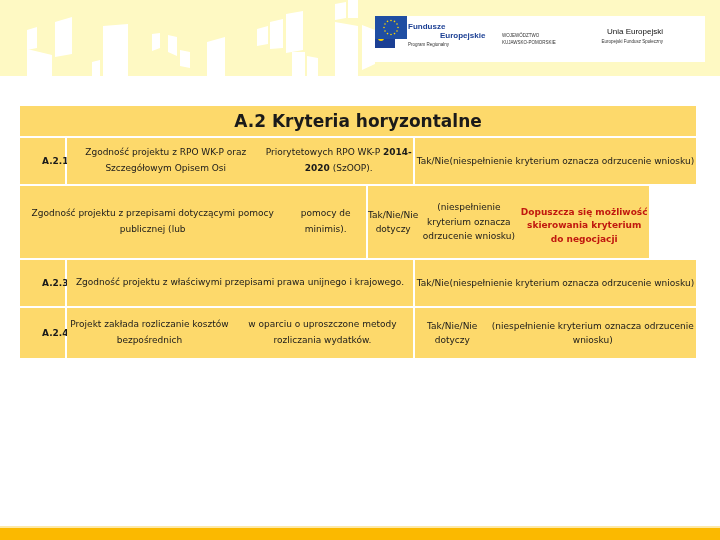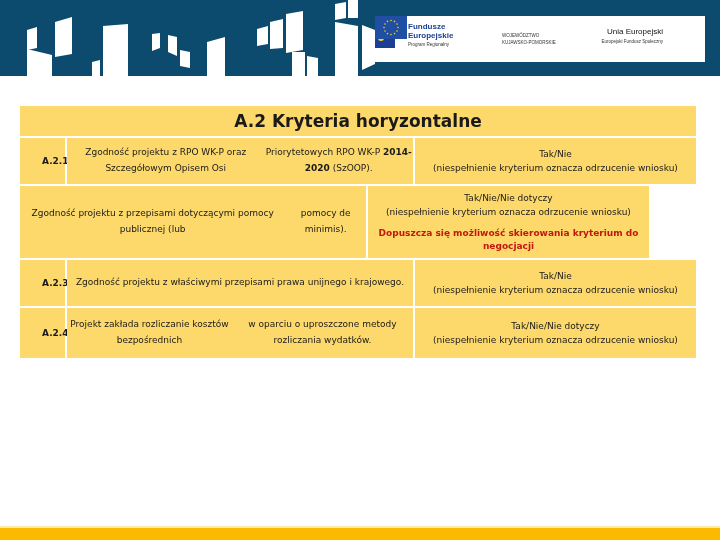--- a/index.html
+++ b/index.html
@@ -1,40 +1,40 @@
 <!DOCTYPE html>
 <html><head>
 <meta charset="utf-8">
 <style>
   html, body { margin:0; padding:0; }
   body { width:720px; height:540px; position:relative; overflow:hidden; background:#ffffff;
          font-family:"Liberation Sans", sans-serif; }
-  .banner { position:absolute; left:0; top:0; width:720px; height:76px; background:#0c4a6e; overflow:hidden; }
+  .banner { position:absolute; left:0; top:0; width:720px; height:76px; background:#fef9c3; overflow:hidden; }
   .banner svg { position:absolute; left:0; top:0; }
   .logo-strip { position:absolute; left:375px; top:16px; width:330px; height:46px; background:#ffffff; }
   .fe-icon { position:absolute; left:8px; top:6px; width:20px; height:32px; }
   .fe-text { position:absolute; left:33px; top:7px; line-height:1; }
   .fe-t1 { font-size:8px; font-weight:bold; color:#1b3f94; display:block; }
-  .fe-t2 { font-size:8px; font-weight:bold; color:#1b3f94; display:block; margin-top:1px; }
+  .fe-t2 { font-size:8px; font-weight:bold; color:#1b3f94; display:block; margin-top:1px;margin-left:32px; }
   .fe-t3 { font-size:4.5px; color:#333; display:block; margin-top:3px; }
   .kp-icon { position:absolute; left:107px; top:11px; width:14px; height:22px; }
   .kp-text { position:absolute; left:127px; top:16px; font-size:4.5px; color:#333; line-height:1.6; }
   .ue-text { position:absolute; left:208px; top:12px; text-align:right; width:80px; line-height:1; }
   .ue-t1 { font-size:8px; color:#111; display:block; }
   .ue-t2 { font-size:4.5px; color:#333; display:block; margin-top:4px; }
   .eu-flag { position:absolute; left:292px; top:11px; width:32px; height:23px; background:#1f4ea3; }
 
   .table-wrap { position:absolute; left:20px; top:106px; width:676px; }
   .title-row { background:#fdd96b; height:30px; display:flex; align-items:center; justify-content:center;
                font-family:"DejaVu Sans", sans-serif; font-weight:bold; font-size:17px; color:#1a1a1a; margin-bottom:2px; }
   .crow { display:flex; margin-bottom:2px; }
   .c { background:#fdd96b; display:flex; align-items:center; font-family:"DejaVu Sans", sans-serif; font-size:9px; color:#1a1a1a; }
   .c1 { width:45px; padding-left:22px; box-sizing:border-box; margin-right:2px;font-weight:bold; }
   .c2 { width:346px; justify-content:center; text-align:center; margin-right:2px; flex-direction:row; line-height:1.75; }
-  .c3 { width:281px; justify-content:center; text-align:center; flex-direction:column; line-height:1.6; }
+  .c3 { width:281px; justify-content:center; text-align:center; flex-direction:row; line-height:1.6; }
   .c3 .red { color:#c0180f; font-weight:bold; margin-top:8px; line-height:1.45; }
   .r1 { height:46px; } .r2 { height:72px; } .r3 { height:46px; } .r4 { height:50px; }
   .bold { font-weight:bold; }
   .footer-bar { position:absolute; left:0; top:528px; width:720px; height:12px; background:#fbb900; }
   .footer-line { position:absolute; left:0; top:526px; width:720px; height:2px; background:#fde9a8; }
 </style>
 </head>
 <body>
 
 <div class="banner">

